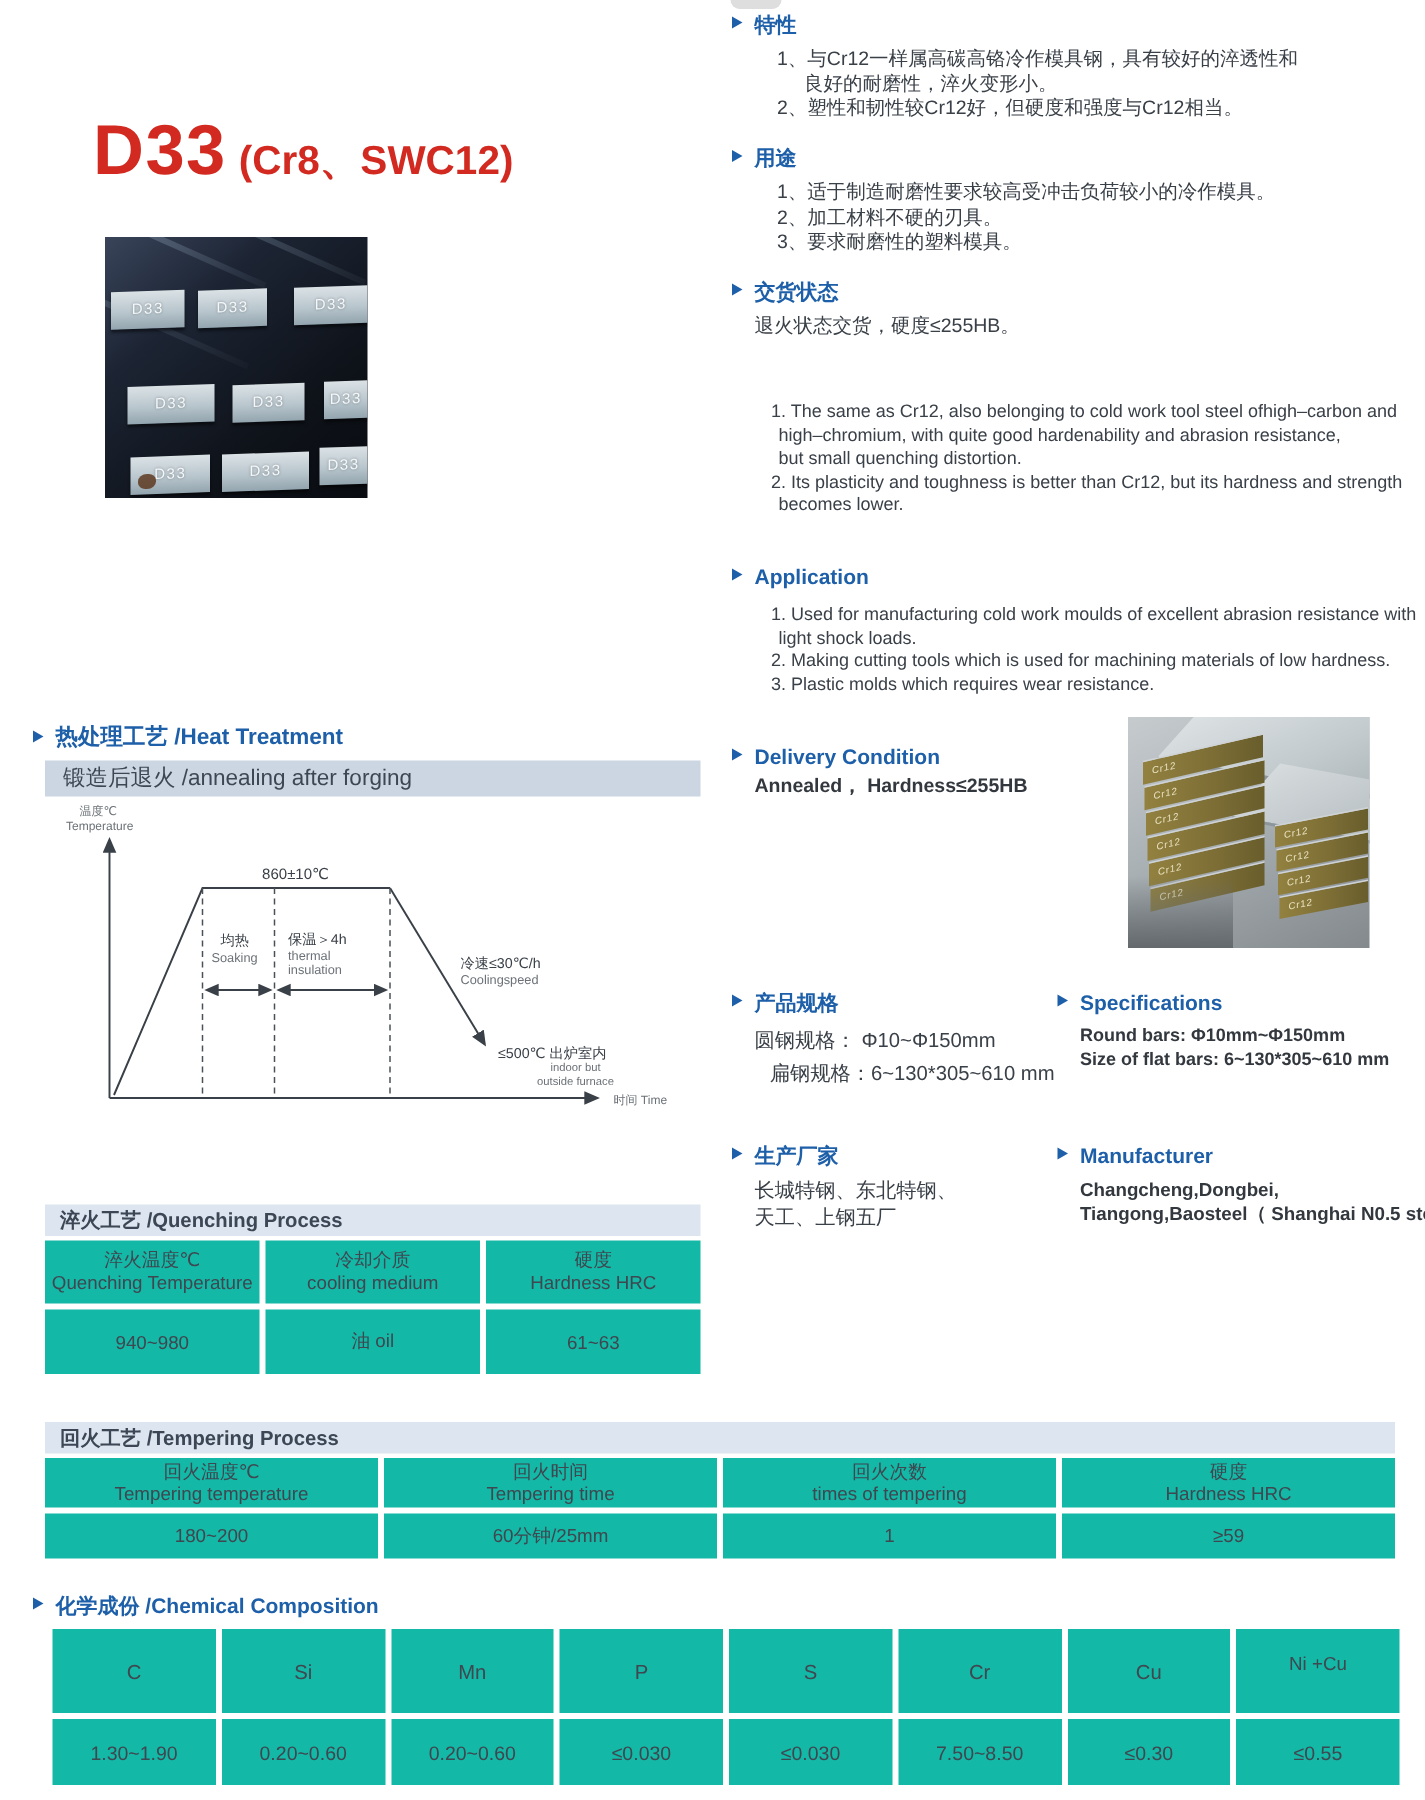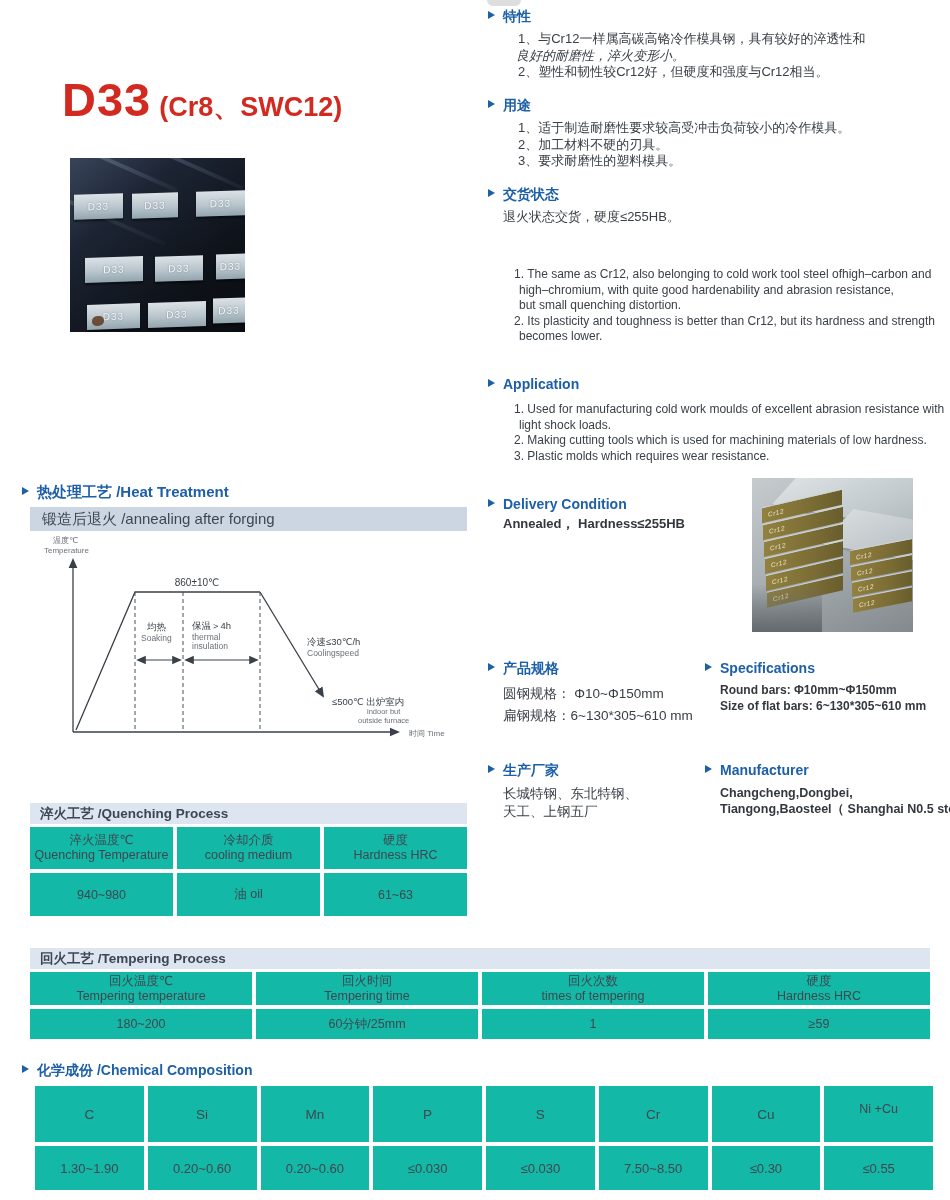--- a/index.html
+++ b/index.html
@@ -18,21 +18,21 @@
   .title .t-sub{font-size:27px;font-weight:bold;margin-left:8px;}
 
   
   .sec{width:462px;}
   .sec-h{position:relative;padding-left:15px;font-size:14px;font-weight:bold;color:#1d5fa8;line-height:16px;}
   .arr{position:absolute;left:0;top:3px;width:0;height:0;
        border-top:4.5px solid transparent;border-bottom:4.5px solid transparent;border-left:7px solid #1d5fa8;}
   .cn-line{font-size:13px;line-height:16.5px;color:#3a4048;white-space:nowrap;}
   .en-line{font-size:12px;line-height:15.5px;color:#3a4048;white-space:nowrap;}
   .ind1{margin-left:30px;}
-  .ind2{margin-left:28px;font-style:italic;}
+  .ind2{margin-left:48px;}
   .eind1{margin-left:26px;}
   .eind2{margin-left:31px;}
   .tind{margin-left:15px;}
   .gap-s{height:7px;}
   .bold-body{font-weight:bold;color:#33383f;}
 
   
   .photo-d33{left:70px;top:158px;width:175px;height:174px;background:linear-gradient(140deg,#39445a 0%,#1c2433 30%,#0e1219 70%,#090c11 100%);overflow:hidden;}
   .streak{position:absolute;background:linear-gradient(90deg,rgba(150,170,190,.45),rgba(150,170,190,.05));height:4px;transform:rotate(24deg);}
   .bar-face{position:absolute;height:25px;background:linear-gradient(180deg,#dbe2e6 0%,#b9c6cd 55%,#93a5af 100%);
@@ -198,21 +198,21 @@
     <div class="cr-bar" style="left:101px;top:114px;width:59px;height:14px;transform:skewY(-11deg);">
         <span>Cr12</span>
       </div>
     <div class="ground"></div>
   </div>
 
   <div class="abs sec" style="left:488px;top:660px;width:215px;">
     <div class="sec-h"><span class="arr"></span><span>产品规格</span></div>
     <div class="gap-s"></div>
     <div class="cn-line tind" style="font-size:13.5px;line-height:22px;">圆钢规格： Φ10~Φ150mm</div>
-    <div class="cn-line tind" style="font-size:13.5px;line-height:22px;">扁钢规格：6~130*305~610 mm</div>
+    <div class="cn-line tind" style="font-size:13.5px;line-height:22px;text-align:right;">扁钢规格：6~130*305~610 mm</div>
   </div>
   <div class="abs sec" style="left:705px;top:660px;width:230px;">
     <div class="sec-h"><span class="arr"></span><span>Specifications</span></div>
     <div class="gap-s"></div>
     <div class="en-line tind bold-body">Round bars:  Φ10mm~Φ150mm</div>
     <div class="en-line tind bold-body">Size of flat bars:  6~130*305~610 mm</div>
   </div>
 
   <div class="abs sec" style="left:488px;top:762px;width:215px;">
     <div class="sec-h"><span class="arr"></span><span>生产厂家</span></div>

